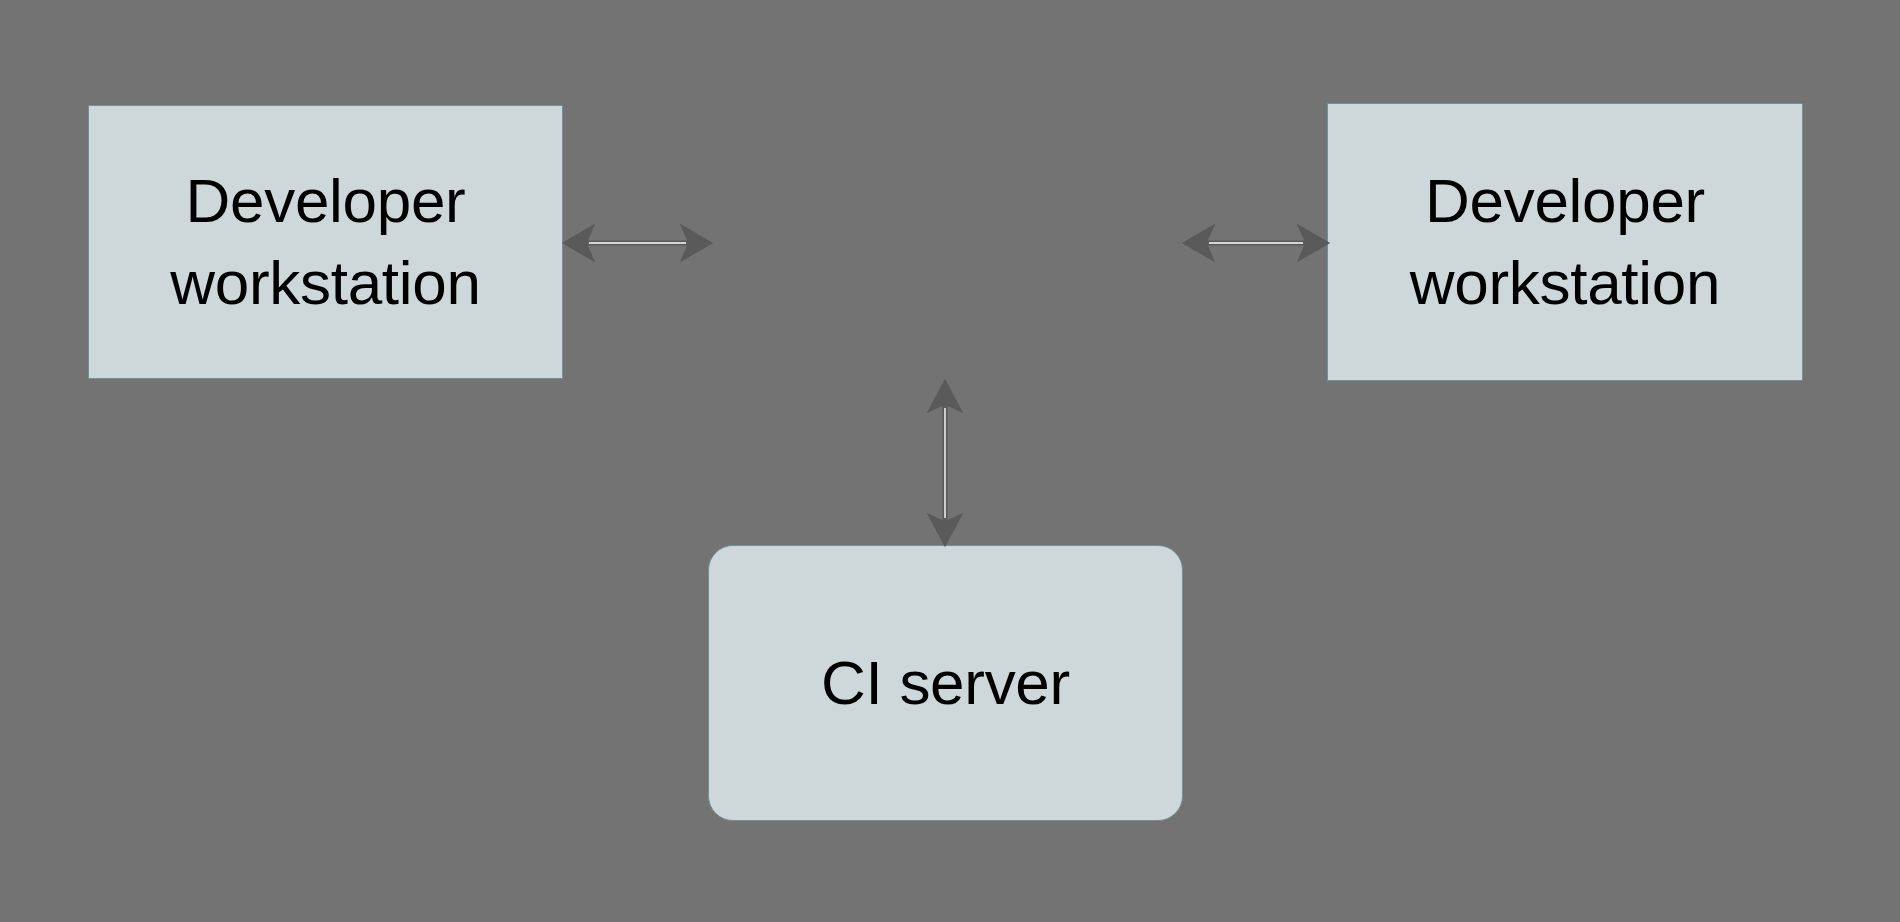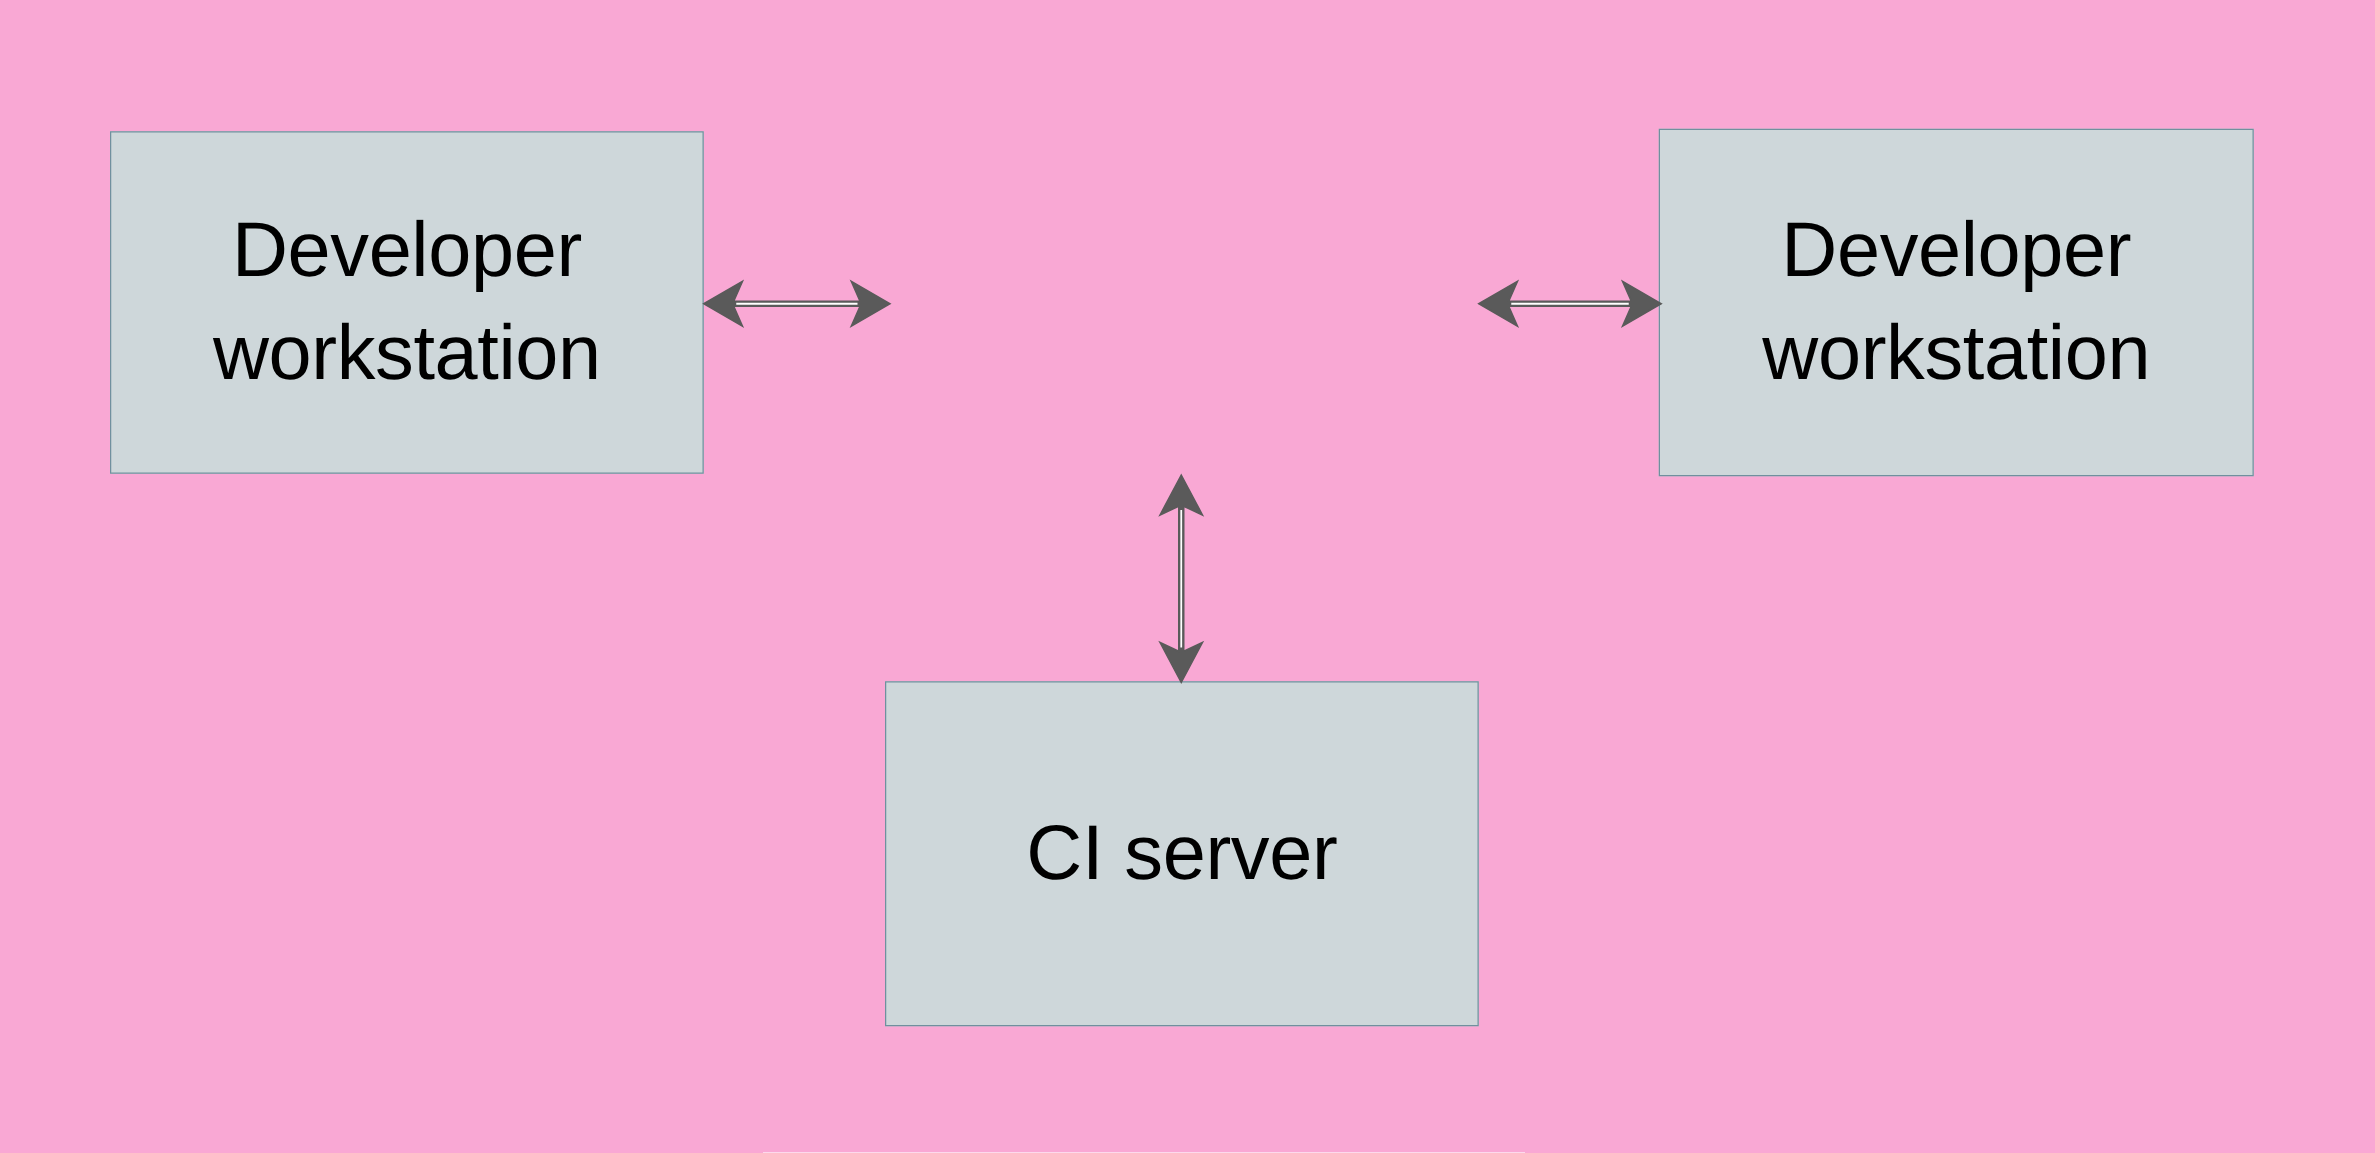--- a/index.html
+++ b/index.html
@@ -8,21 +8,21 @@
     padding: 0;
     background: #ffffff;
   }
   body {
     font-family: "Liberation Sans", "DejaVu Sans", sans-serif;
   }
   #canvas {
     position: relative;
     width: 1900px;
     height: 922px;
-    background: #f9a8d4;
+    background: #737373;
     overflow: hidden;
     text-decoration: underline;
   }
   .node {
     position: absolute;
     box-sizing: border-box;
     background: #ced7da;
     border: 1.6px solid #70909e;
     display: flex;
     align-items: center;
@@ -34,21 +34,21 @@
     line-height: 1.32;
     letter-spacing: -0.3px;
     text-align: center;
     white-space: pre-line;
     font-weight: 400;
   }
   
   #node-dev-left  { left: 88px;   top: 105px; width: 475px; height: 274px; }
   #node-cache     { left: 708px;  top: 103px; width: 476px; height: 277px; }
   #node-dev-right { left: 1327px; top: 103px; width: 476px; height: 278px; }
-  #node-ci        { left: 708px;  top: 545px; width: 475px; height: 276px; }
+  #node-ci        { left: 708px;  top: 545px; width: 475px; height: 276px; border-radius: 25px; }
 
   .edge {
     position: absolute;
     overflow: visible;
   }
   #edge-left-cache  { left: 560px; top: 215px; width: 155px; height: 56px; }
   #edge-cache-right { left: 1180px; top: 215px; width: 152px; height: 56px; }
   #edge-cache-ci    { left: 915px;  top: 376px; width: 60px;  height: 174px; }
 
   .edge svg { display: block; overflow: visible; }

